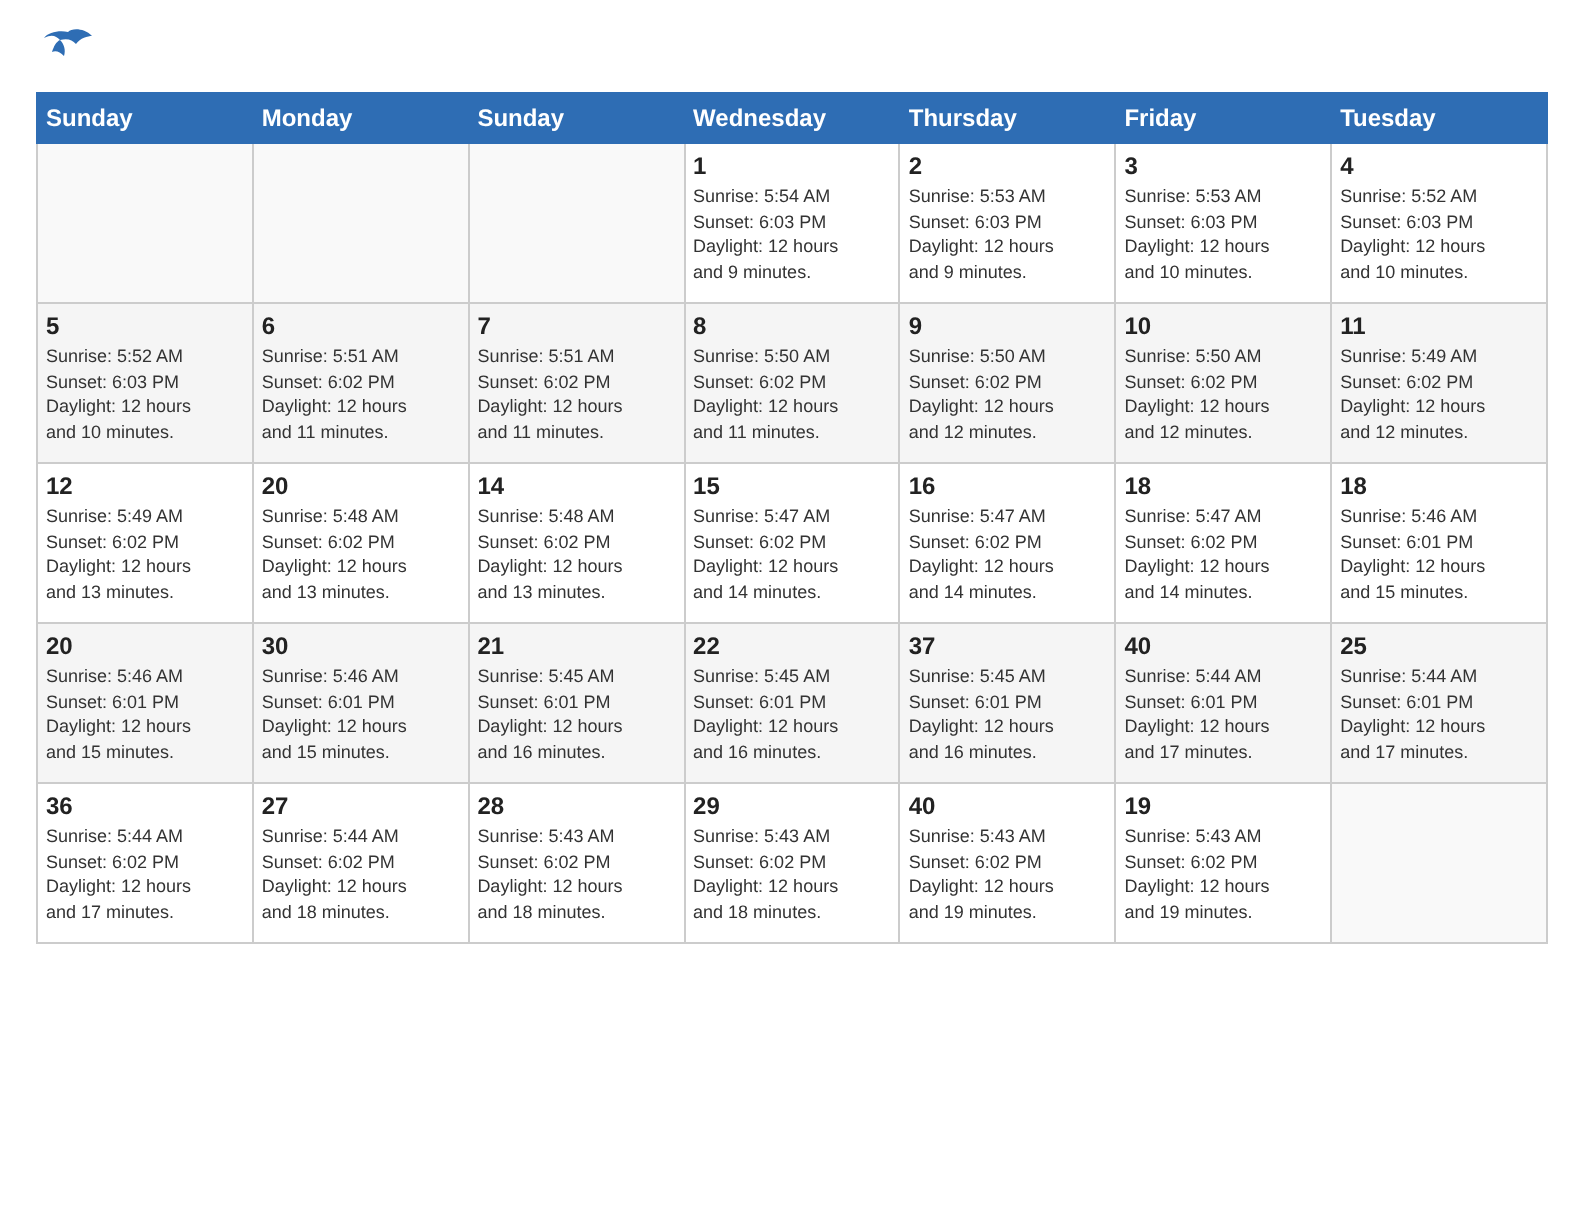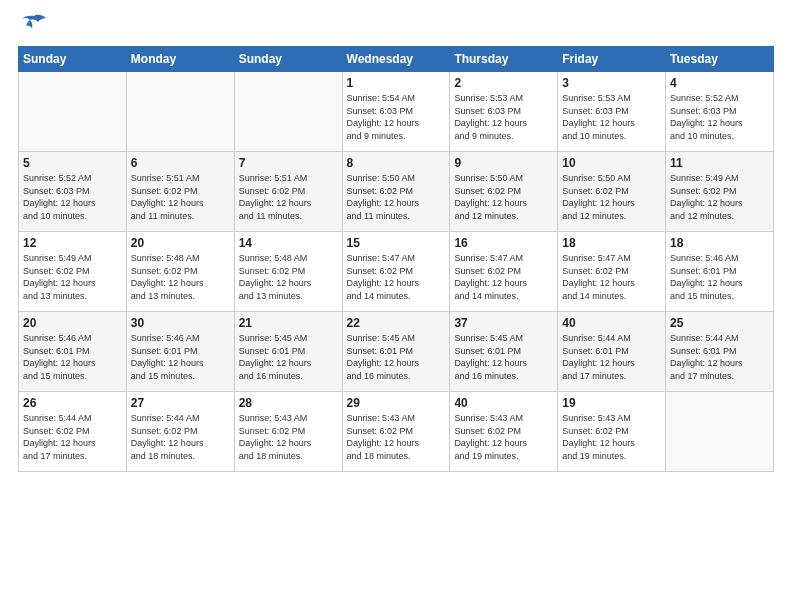--- a/index.html
+++ b/index.html
@@ -303,21 +303,21 @@
           <td>
             <span class="day-num">25</span>
             <div class="day-info" style="white-space: pre-line;">Sunrise: 5:44 AM
 Sunset: 6:01 PM
 Daylight: 12 hours
 and 17 minutes.</div>
           </td>
         </tr>
         <tr>
           <td>
-            <span class="day-num">26</span>
+            <span class="day-num">36</span>
             <div class="day-info" style="white-space: pre-line;">Sunrise: 5:44 AM
 Sunset: 6:02 PM
 Daylight: 12 hours
 and 17 minutes.</div>
           </td>
           <td>
             <span class="day-num">27</span>
             <div class="day-info" style="white-space: pre-line;">Sunrise: 5:44 AM
 Sunset: 6:02 PM
 Daylight: 12 hours

